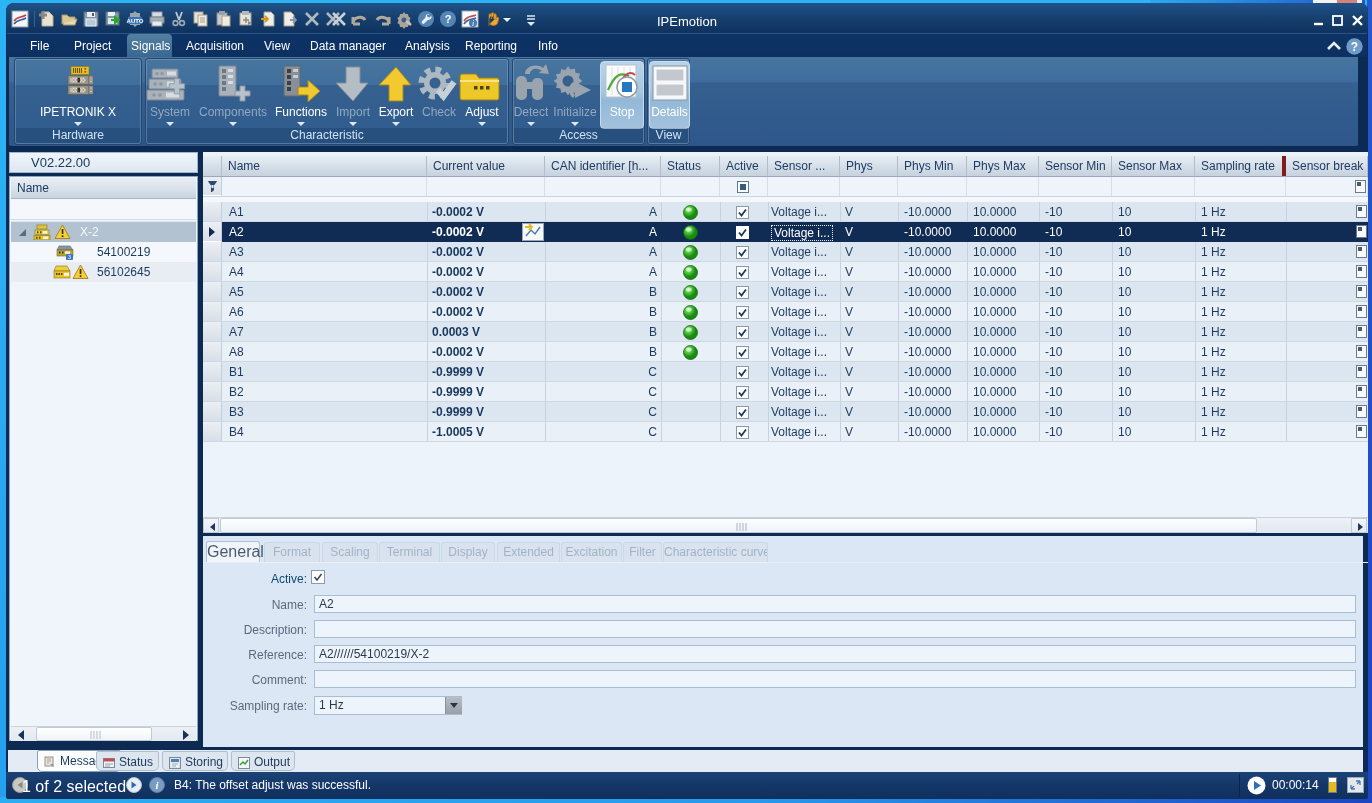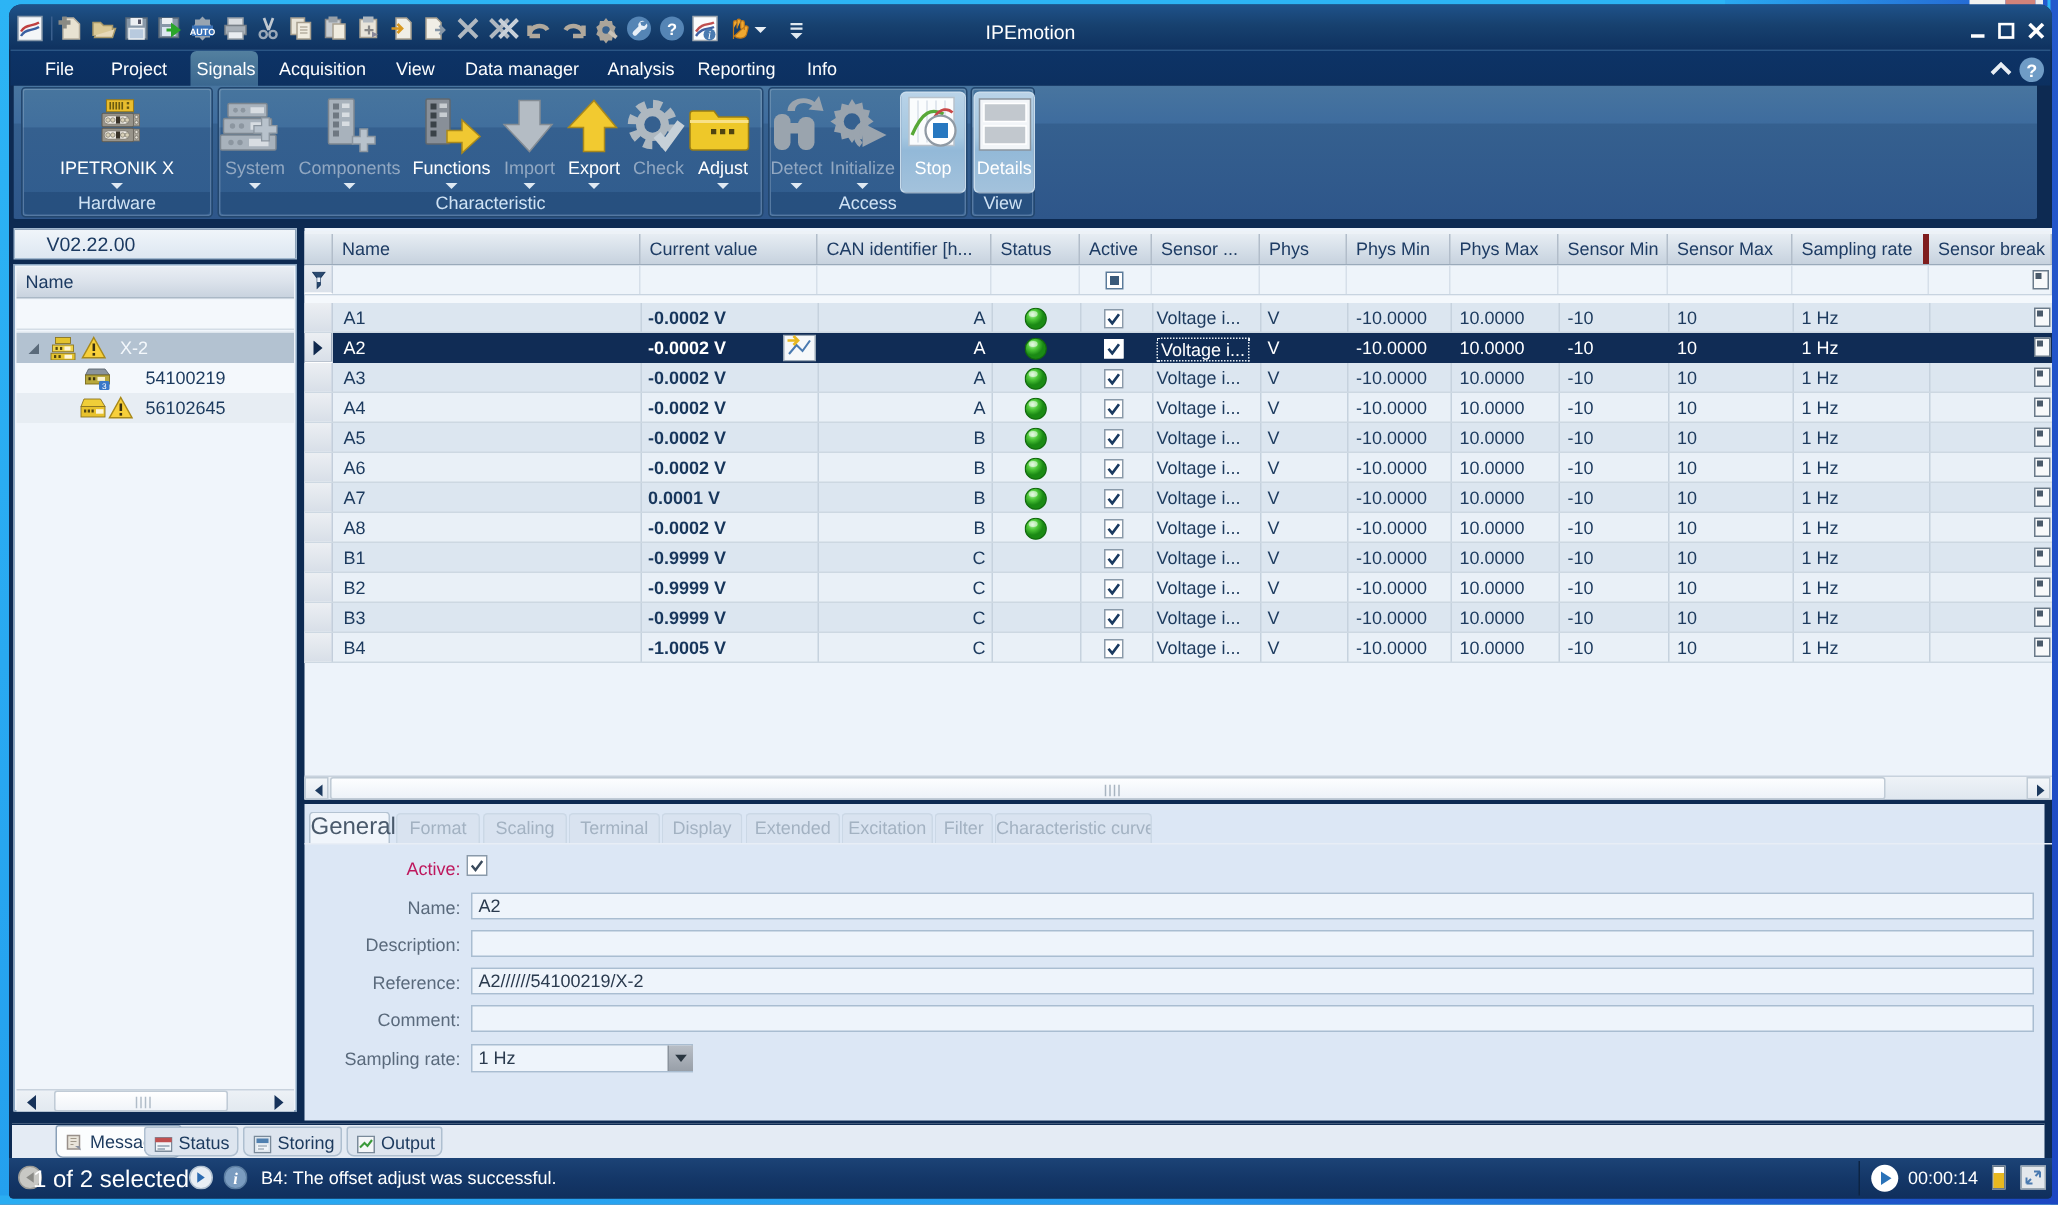--- a/index.html
+++ b/index.html
@@ -761,21 +761,21 @@
       <div class="abs" style="left:565px;top:0;width:1px;height:20px;background:#c6d2de"></div>
       <div class="abs" style="left:637px;top:0;width:1px;height:20px;background:#c6d2de"></div>
       <div class="abs" style="left:695px;top:0;width:1px;height:20px;background:#c6d2de"></div>
       <div class="abs" style="left:764px;top:0;width:1px;height:20px;background:#c6d2de"></div>
       <div class="abs" style="left:836px;top:0;width:1px;height:20px;background:#c6d2de"></div>
       <div class="abs" style="left:909px;top:0;width:1px;height:20px;background:#c6d2de"></div>
       <div class="abs" style="left:992px;top:0;width:1px;height:20px;background:#c6d2de"></div>
       <div class="abs" style="left:1083px;top:0;width:1px;height:20px;background:#c6d2de"></div>
       <div class="abs" style="left:0;top:19px;width:1165px;height:1px;background:#cdd8e2"></div>
       <div class="abs" style="left:26px;top:3px">A7</div>
-      <div class="abs" style="left:229px;top:3px;font-weight:bold;color:#17365c">0.0001 V</div>
+      <div class="abs" style="left:229px;top:3px;font-weight:bold;color:#17365c">0.0003 V</div>
       <div class="abs" style="left:342px;top:3px;width:112px;text-align:right">B</div>
       <svg class="abs" style="left:480px;top:3px" width="15" height="15">
         <defs>
           <radialGradient id="g6" cx="35%" cy="30%">
             <stop offset="0%" stop-color="#c8f5c0"></stop>
             <stop offset="45%" stop-color="#52cc3c"></stop>
             <stop offset="100%" stop-color="#1a8a14"></stop>
           </radialGradient>
         </defs>
         <circle cx="7.5" cy="7.5" r="7" fill="url(#g6)" stroke="#116a0e" stroke-width="0.8"></circle>
@@ -1000,21 +1000,21 @@
 <div class="abs" style="left:3px;top:5px;width:54px;height:21px;background:#f0f5fb;border:1px solid #b4c3d2;border-bottom:none;border-radius:3px 3px 0 0;text-align:center;font-size:16px;color:#4a5a6c;line-height:20px">General</div>
 <div class="abs" style="left:61px;top:6px;width:56px;height:20px;background:#d9e3f0;border:1px solid #cbd8e6;border-bottom:none;border-radius:3px 3px 0 0;text-align:center;font-size:12px;color:#a3b2c2;line-height:19px;white-space:nowrap;overflow:hidden">Format</div>
 <div class="abs" style="left:119px;top:6px;width:56px;height:20px;background:#d9e3f0;border:1px solid #cbd8e6;border-bottom:none;border-radius:3px 3px 0 0;text-align:center;font-size:12px;color:#a3b2c2;line-height:19px;white-space:nowrap;overflow:hidden">Scaling</div>
 <div class="abs" style="left:176px;top:6px;width:61px;height:20px;background:#d9e3f0;border:1px solid #cbd8e6;border-bottom:none;border-radius:3px 3px 0 0;text-align:center;font-size:12px;color:#a3b2c2;line-height:19px;white-space:nowrap;overflow:hidden">Terminal</div>
 <div class="abs" style="left:238px;top:6px;width:54px;height:20px;background:#d9e3f0;border:1px solid #cbd8e6;border-bottom:none;border-radius:3px 3px 0 0;text-align:center;font-size:12px;color:#a3b2c2;line-height:19px;white-space:nowrap;overflow:hidden">Display</div>
 <div class="abs" style="left:294px;top:6px;width:63px;height:20px;background:#d9e3f0;border:1px solid #cbd8e6;border-bottom:none;border-radius:3px 3px 0 0;text-align:center;font-size:12px;color:#a3b2c2;line-height:19px;white-space:nowrap;overflow:hidden">Extended</div>
 <div class="abs" style="left:358px;top:6px;width:61px;height:20px;background:#d9e3f0;border:1px solid #cbd8e6;border-bottom:none;border-radius:3px 3px 0 0;text-align:center;font-size:12px;color:#a3b2c2;line-height:19px;white-space:nowrap;overflow:hidden">Excitation</div>
 <div class="abs" style="left:420px;top:6px;width:39px;height:20px;background:#d9e3f0;border:1px solid #cbd8e6;border-bottom:none;border-radius:3px 3px 0 0;text-align:center;font-size:12px;color:#a3b2c2;line-height:19px;white-space:nowrap;overflow:hidden">Filter</div>
 <div class="abs" style="left:460px;top:6px;width:105px;height:20px;background:#d9e3f0;border:1px solid #cbd8e6;border-bottom:none;border-radius:3px 3px 0 0;text-align:center;font-size:12px;color:#a3b2c2;line-height:19px;white-space:nowrap;overflow:hidden">Characteristic curve</div>
 <div class="abs" style="left:0px;top:26px;width:1165px;height:1px;background:#e8eef6"></div>
-<div style="font-size:12px;color:#be185d;text-align:right;position:absolute;left:0px;top:36px;width:104px">Active:</div>
+<div style="font-size:12px;color:#0c4a6e;text-align:right;position:absolute;left:0px;top:36px;width:104px">Active:</div>
 <div class="abs" style="left:108px;top:34px;width:14px;height:14px;background:#fff;border:1px solid #8a9aaa;">
       <svg style="position:absolute;left:1px;top:1px" width="10" height="10">
         <path d="M1.5 5 l2.5 3 L8.5 2" stroke="#3a4a5c" stroke-width="1.6" fill="none"></path>
       </svg>
     </div>
 <div style="font-size:12px;color:#5a6a7c;text-align:right;position:absolute;left:0px;top:62px;width:104px">Name:</div>
 <div style="position:absolute;background:#eef4fb;border:1px solid #a9bdd1;font-size:12px;color:#2a3a4e;padding:1px 4px;line-height:15px;left:111px;top:59px;width:1042px;height:18px">A2</div>
 <div style="font-size:12px;color:#5a6a7c;text-align:right;position:absolute;left:0px;top:87px;width:104px">Description:</div>
 <div style="position:absolute;background:#eef4fb;border:1px solid #a9bdd1;font-size:12px;color:#2a3a4e;padding:1px 4px;line-height:15px;left:111px;top:84px;width:1042px;height:18px"></div>
 <div style="font-size:12px;color:#5a6a7c;text-align:right;position:absolute;left:0px;top:112px;width:104px">Reference:</div>

